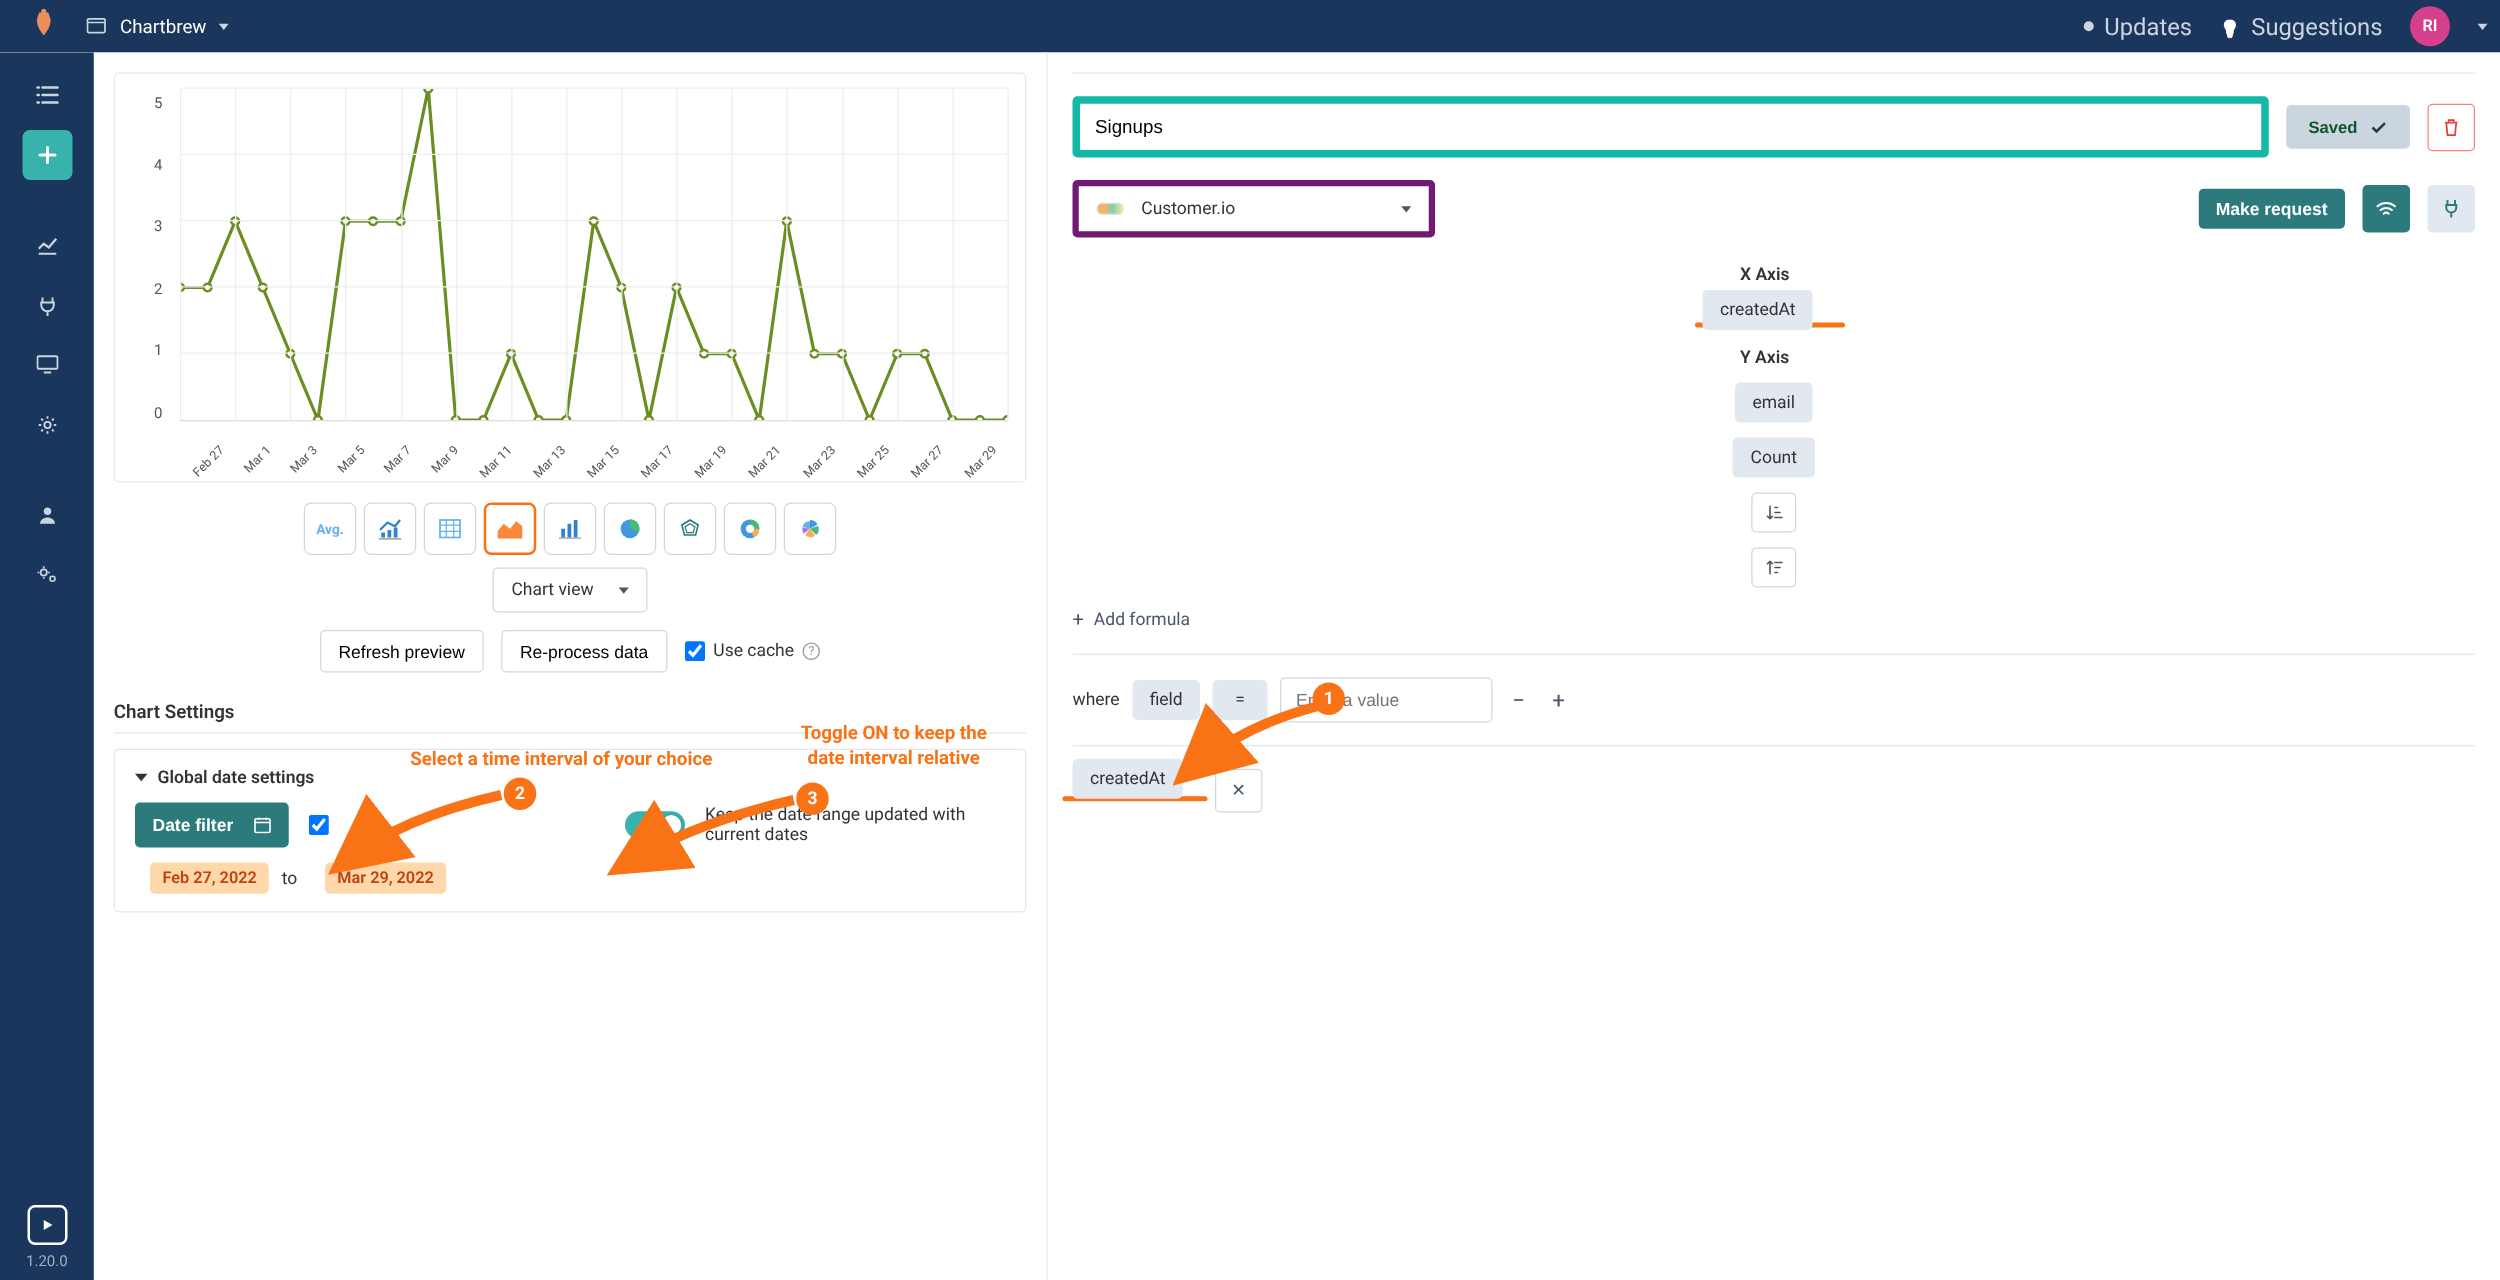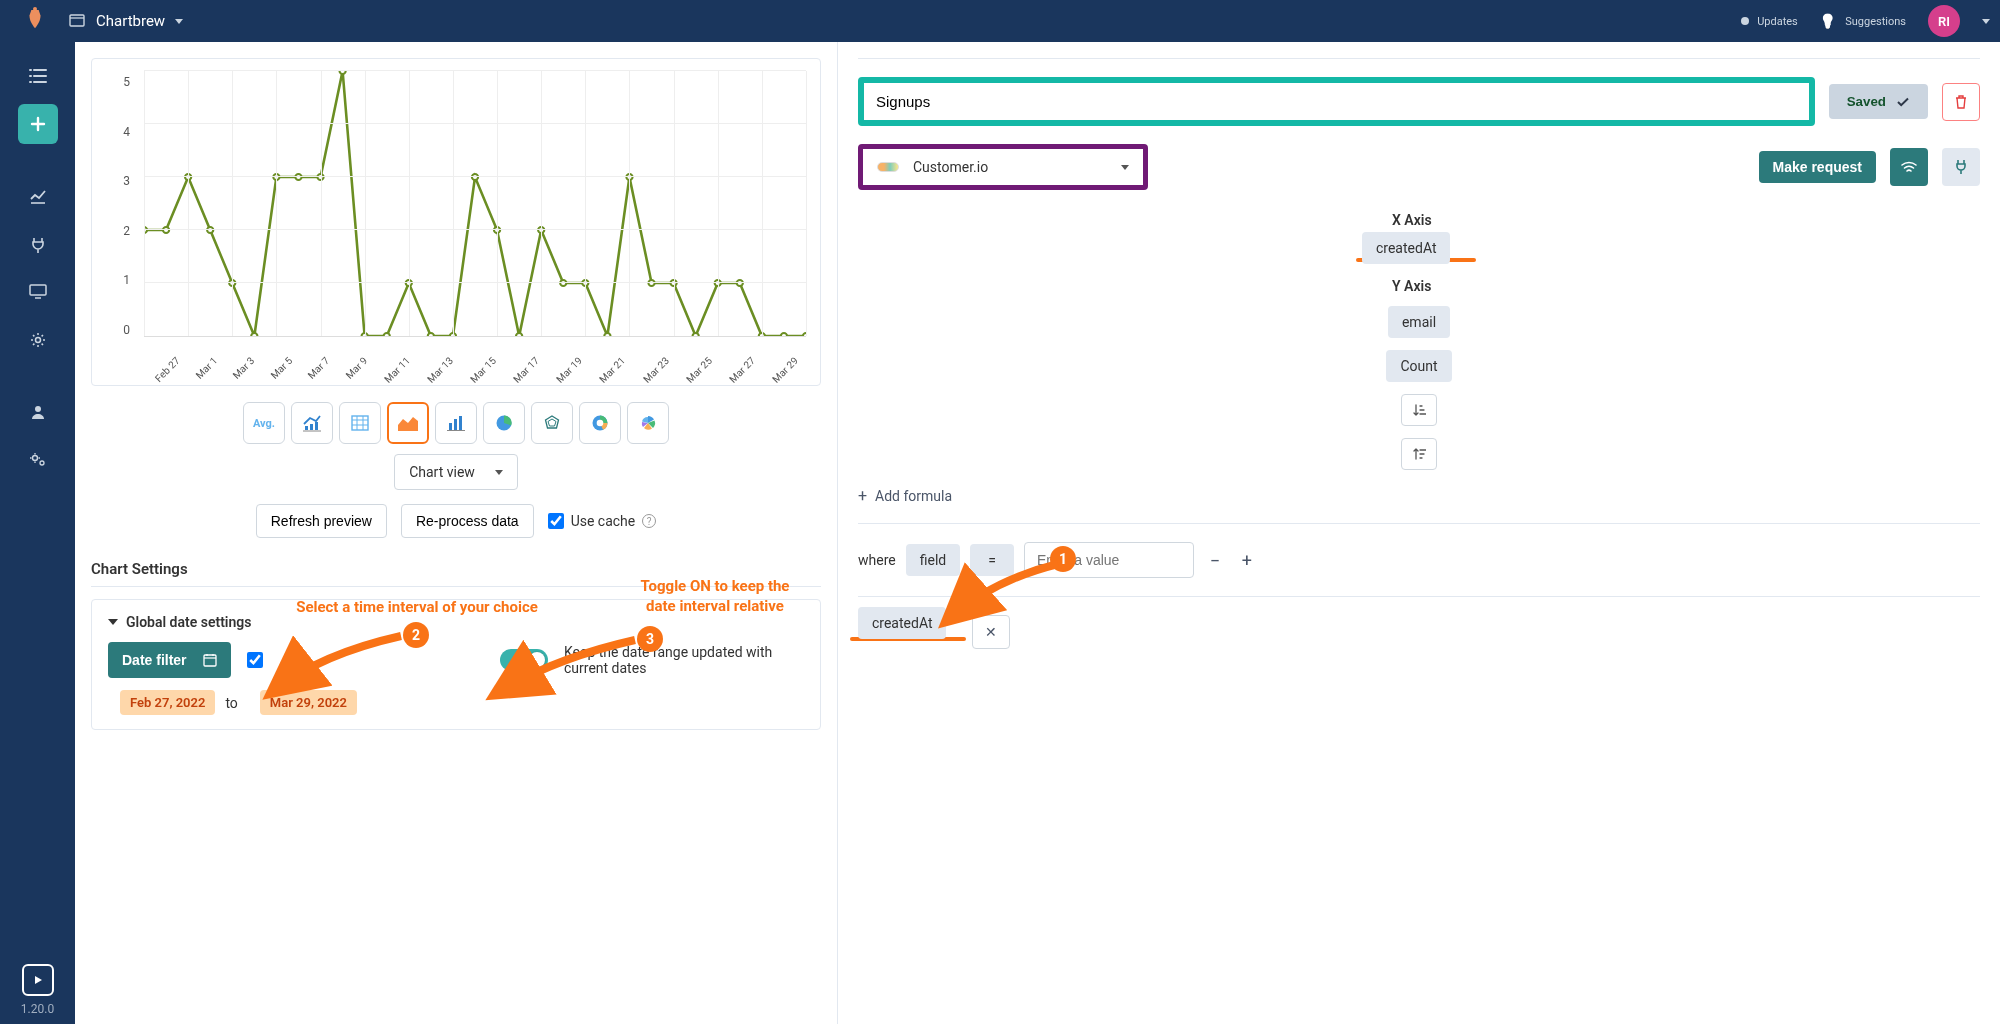--- a/index.html
+++ b/index.html
@@ -6,21 +6,21 @@
 body { font-family: -apple-system, BlinkMacSystemFont, "Segoe UI", Roboto, Helvetica, Arial, sans-serif; font-size: 14px; color: #333; background: #fff; overflow: hidden; }
 
 
 .header { height: 42px; background: #1a365d; display: flex; align-items: center; padding: 0 10px; color: #cbd5e0; }
 .logo { width: 22px; height: 30px; margin: 0 14px; }
 .selector-icon { width:18px;height:18px;display:inline-flex;align-items:center;justify-content:center; }
 .project-selector { display: flex; align-items: center; gap: 10px; cursor: pointer; padding: 6px 8px; border-radius: 4px; }
 .project-name { color: #fff; font-size: 15px; }
 .caret-down { width: 0; height: 0; border-left: 4px solid transparent; border-right: 4px solid transparent; border-top: 5px solid #cbd5e0; }
 .header-right { margin-left: auto; display: flex; align-items: center; gap: 22px; }
-.header-link { color: #cbd5e0; display: flex; align-items: center; gap: 8px; font-size: 11px; cursor: pointer; }
+.header-link { color: #cbd5e0; display: flex; align-items: center; gap: 8px; font-size: 19px; cursor: pointer; }
 .dot { width: 8px; height: 8px; border-radius: 50%; background: #cbd5e0; }
 .avatar { width: 32px; height: 32px; border-radius: 50%; background: #d53f8c; color: #fff; display: flex; align-items: center; justify-content: center; font-weight: 600; font-size: 13px; }
 
 
 .sidebar { position: absolute; top: 42px; bottom: 0; left: 0; width: 75px; background: #1a365d; display: flex; flex-direction: column; align-items: center; padding-top: 10px; }
 .sidebar-item { width: 40px; height: 40px; margin: 4px 0; display: flex; align-items: center; justify-content: center; color: #cbd5e0; cursor: pointer; border-radius: 6px; }
 .sidebar-item.active { background: #38b2ac; color: #fff; }
 .sidebar-spacer { height: 24px; }
 .sidebar-bottom { margin-top: auto; width: 100%; display: flex; flex-direction: column; align-items: center; padding-bottom: 8px; }
 .version { color: #a0aec0; font-size: 12px; margin-top: 6px; }
@@ -412,21 +412,21 @@
         <span style="max-width:240px;font-size:14px;color:#333;">Keep the date range updated with current dates</span>
       </div>
       <div class="date-row">
         <span class="tag-date">Feb 27, 2022</span>
         <span>to</span>
         <span class="tag-date">Mar 29, 2022</span>
       </div>
     </div>
 
     <div class="annotations">
-      <div class="annot-text" style="left:192px;top:556px;width:300px;">Select a time interval of your choice</div>
+      <div class="annot-text" style="left:224px;top:556px;width:300px;">Select a time interval of your choice</div>
       <div class="annot-badge" style="left:328px;top:580px;">2</div>
       <svg style="position:absolute;left:186px;top:582px;width:150px;height:78px;">
           <defs>
             <marker id="ah2" markerWidth="8" markerHeight="8" refX="6" refY="4" orient="auto">
               <path d="M0,0 L8,4 L0,8 z" fill="#f97316"></path>
             </marker>
           </defs>
           <path d="M140 12 Q 60 30 14 66" fill="none" stroke="#f97316" stroke-width="8" marker-end="url(#ah2)"></path>
         </svg>
 

